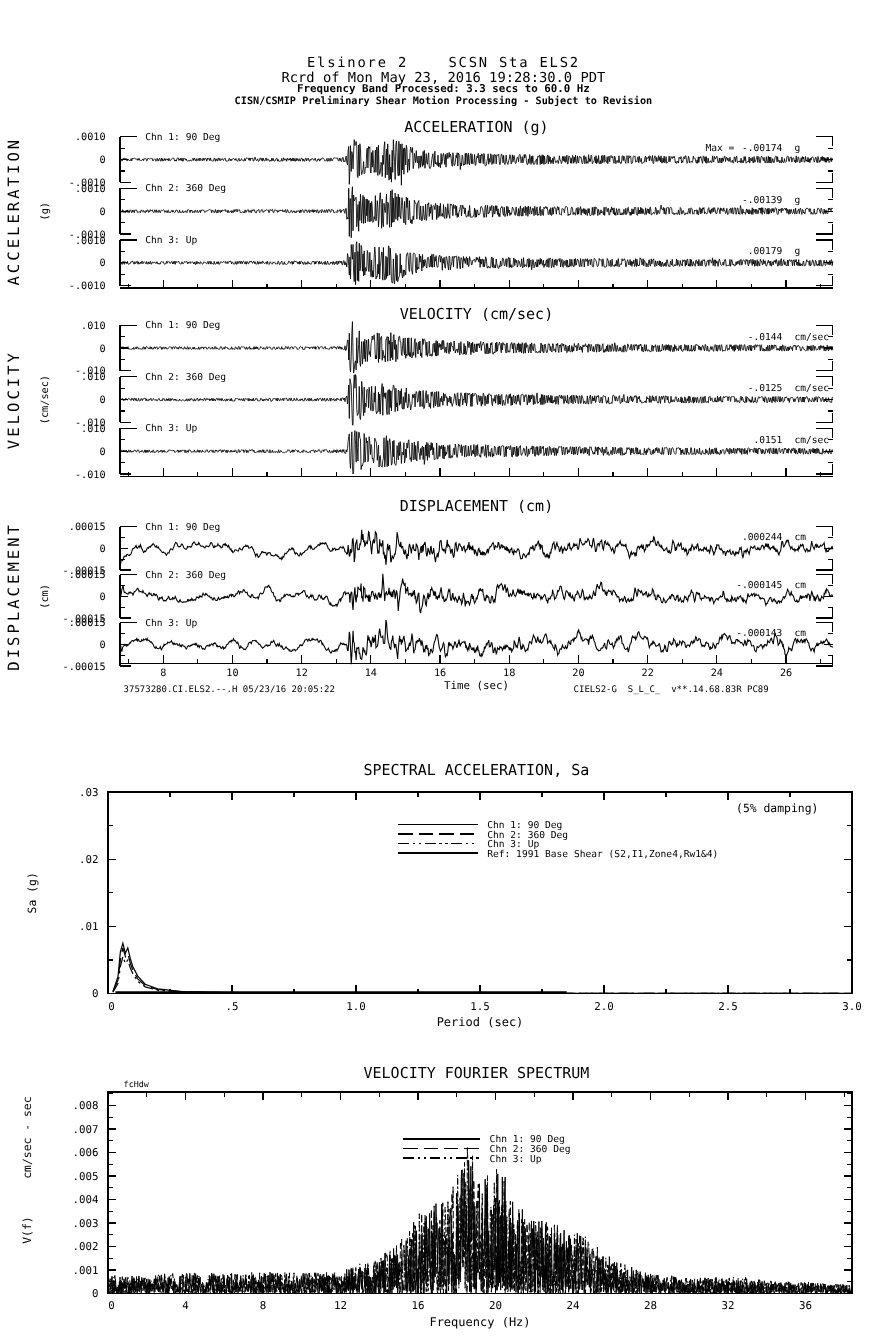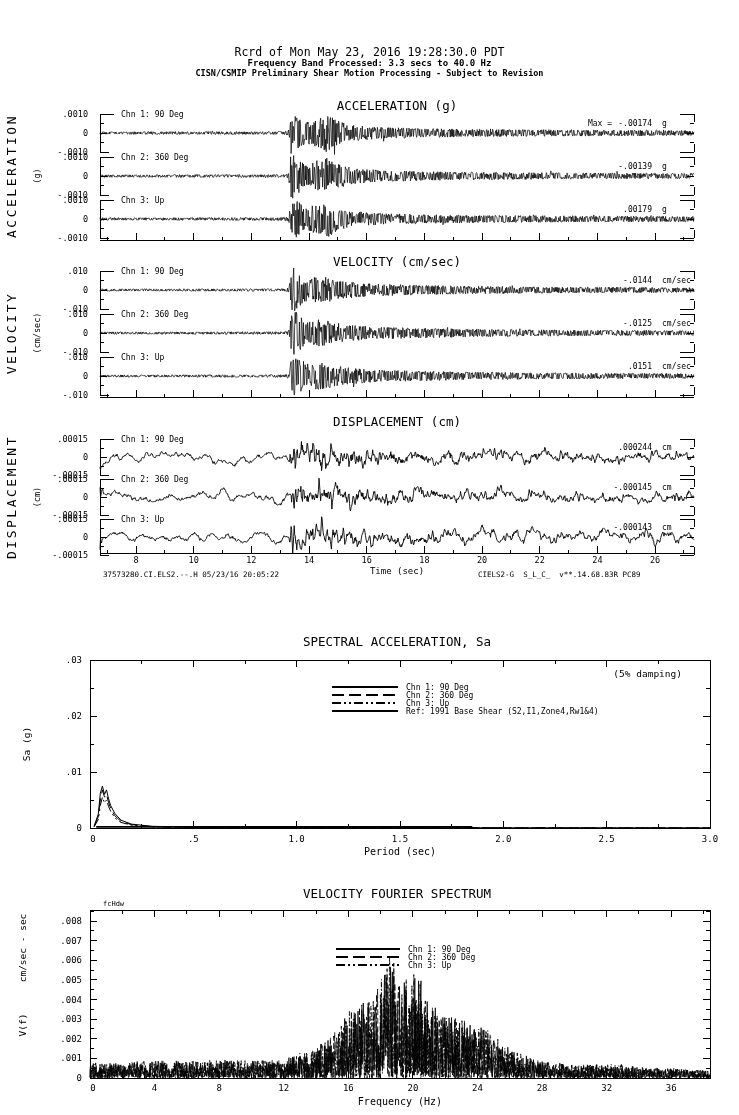--- a/index.html
+++ b/index.html
@@ -14,22 +14,23 @@
   svg{position:absolute;left:0;}
   svg text{font-family:"DejaVu Sans Mono", monospace;white-space:pre;}
   #svg-acc{top:96px;}  #svg-vel{top:252px;}  #svg-disp{top:412px;}
   #svg-sa{top:630px;}  #svg-fourier{top:880px;}
 </style>
 </head>
 <body>
 
 <div class="page">
   <div class="header">
+    <div class="h1">Elsinore 2    SCSN Sta ELS2</div>
     <div class="h2">Rcrd of Mon May 23, 2016 19:28:30.0 PDT</div>
-    <div class="h3">Frequency Band Processed: 3.3 secs to 40.0 Hz</div>
+    <div class="h3">Frequency Band Processed: 3.3 secs to 60.0 Hz</div>
     <div class="h4">CISN/CSMIP Preliminary Shear Motion Processing - Subject to Revision</div>
   </div>
 
   <svg id="svg-acc" width="739" height="156" viewBox="0 0 739 156">
       <text x="397" y="14" fill="#000" font-size="12.5" text-anchor="middle" xml:space="preserve">ACCELERATION (g)</text>
       <text x="16" y="80" fill="#000" font-size="13" text-anchor="middle" xml:space="preserve" letter-spacing="2.5" transform="rotate(-90 16 80)">ACCELERATION</text>
       <text x="40" y="80" fill="#000" font-size="8.5" text-anchor="middle" xml:space="preserve" transform="rotate(-90 40 80)">(g)</text>
       <line x1="100" y1="18" x2="100" y2="56" stroke="#000" stroke-width="1" shape-rendering="crispEdges"></line>
       <line x1="100" y1="18" x2="114" y2="18" stroke="#000" stroke-width="1" shape-rendering="crispEdges"></line>
       <line x1="100" y1="56" x2="109" y2="56" stroke="#000" stroke-width="1" shape-rendering="crispEdges"></line>

